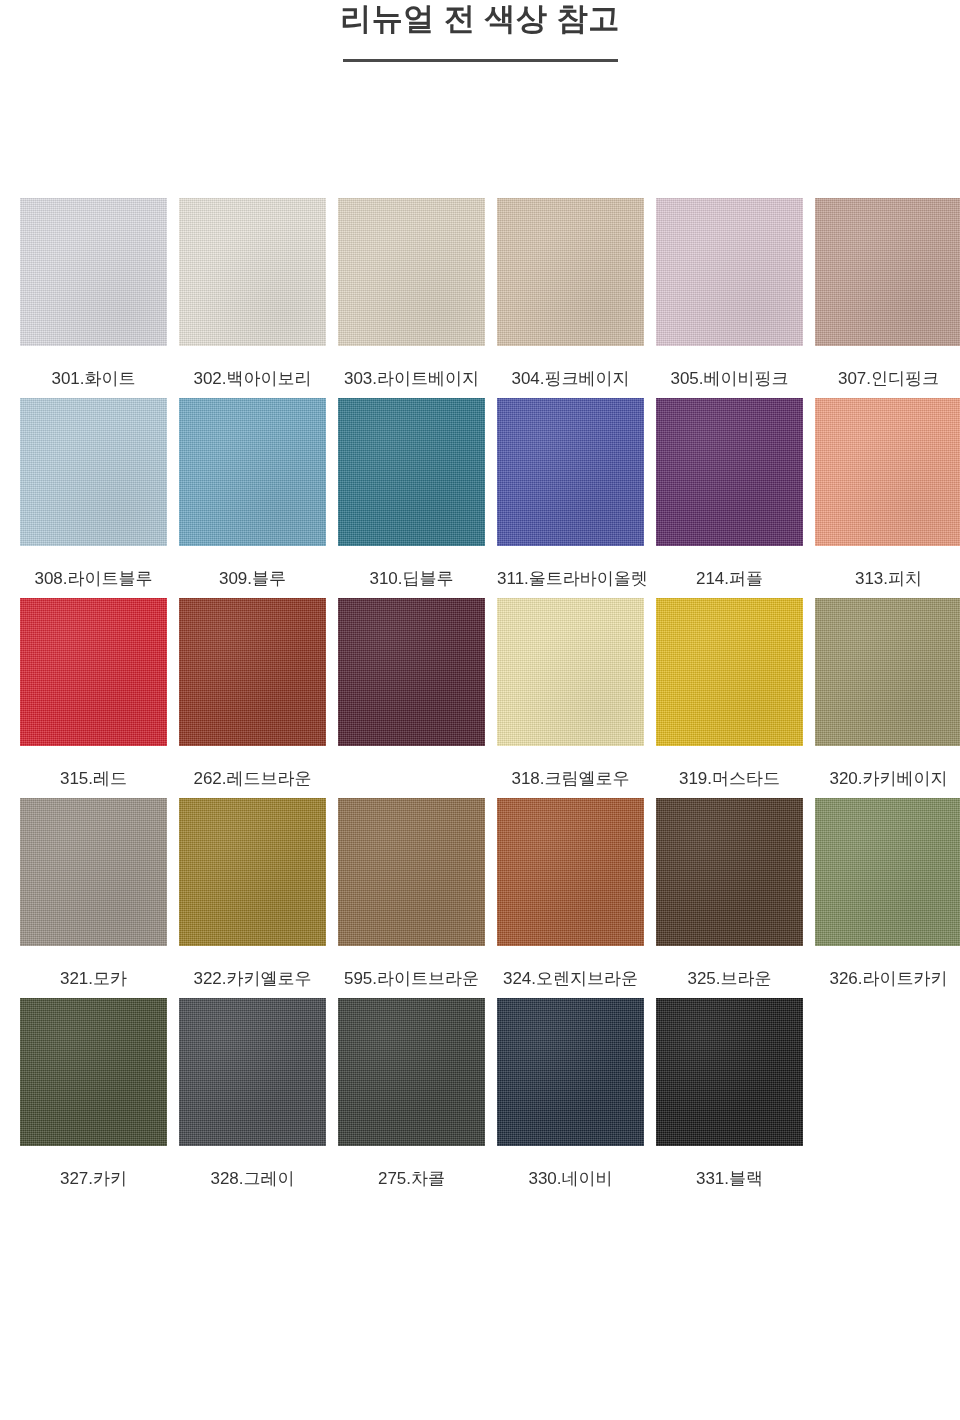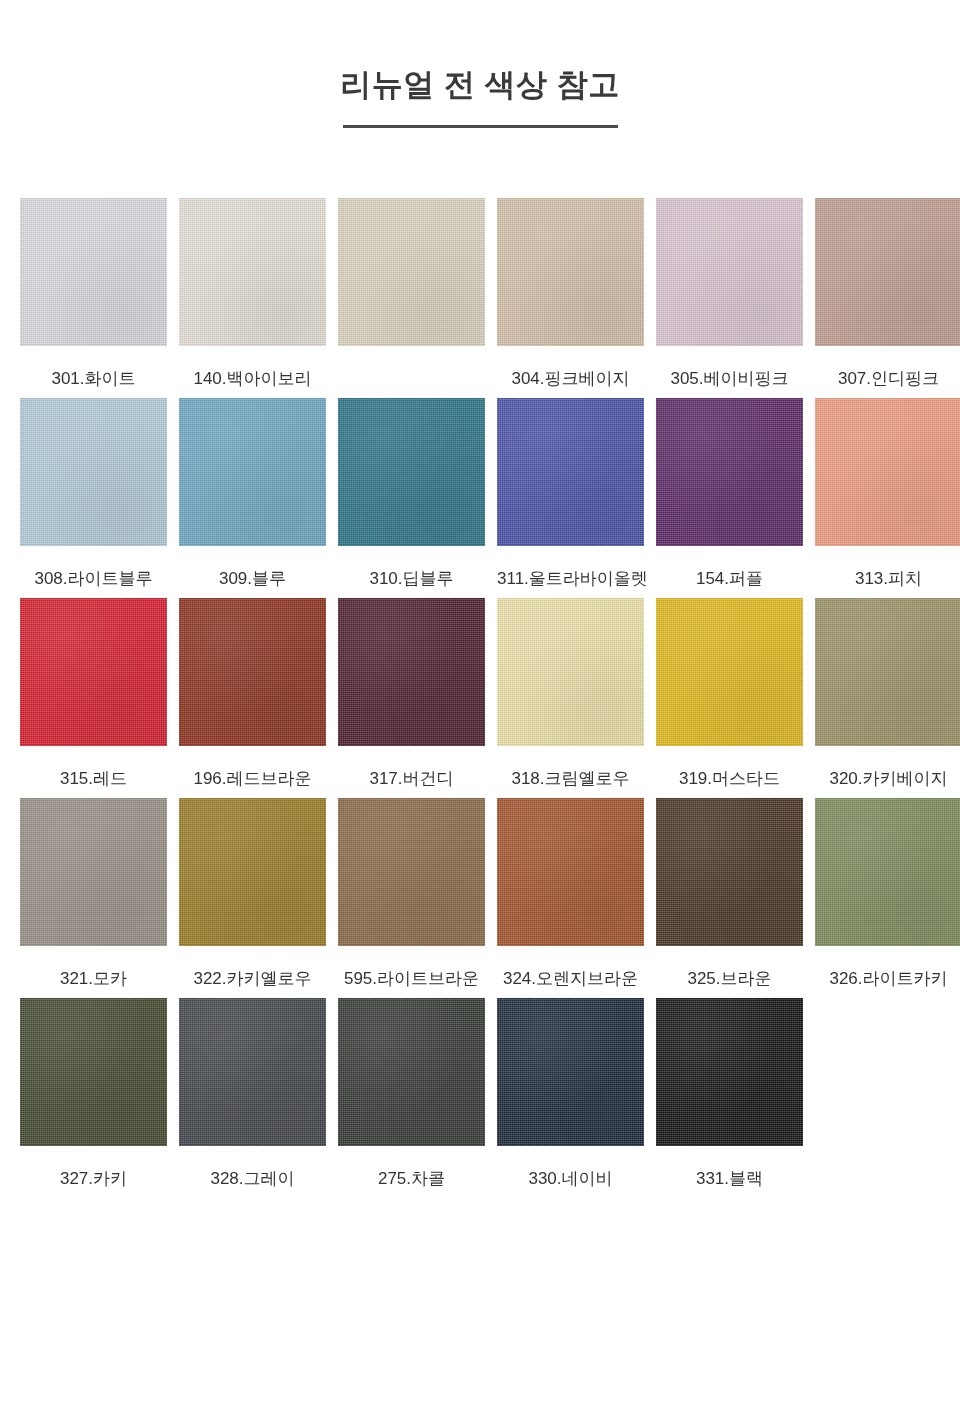--- a/index.html
+++ b/index.html
@@ -12,21 +12,20 @@
   body {
     width: 960px;
     height: 1420px;
     position: relative;
     font-family: "Liberation Sans", "DejaVu Sans", sans-serif;
     overflow: hidden;
   }
 
   
   .header {
-    padding-top: 66px;
     text-align: center;
   }
   .page-title {
     font-size: 31px;
     font-weight: bold;
     color: #3a3a3a;
     letter-spacing: 0.5px;
     line-height: 1.2;
     margin: 0;
   }
@@ -110,24 +109,25 @@
   <div class="title-rule"></div>
 </div>
 
 <div class="grid" id="swatch-grid">
     <div class="cell">
       <div class="swatch" style="background-color: rgb(220, 220, 226);"></div>
       <span class="swatch-label">301.화이트</span>
     </div>
     <div class="cell">
       <div class="swatch" style="background-color: rgb(230, 226, 216);"></div>
-      <span class="swatch-label">140.백아이보리</span>
+      <span class="swatch-label">302.백아이보리</span>
     </div>
     <div class="cell">
       <div class="swatch" style="background-color: rgb(222, 212, 194);"></div>
+      <span class="swatch-label">303.라이트베이지</span>
     </div>
     <div class="cell">
       <div class="swatch" style="background-color: rgb(213, 194, 171);"></div>
       <span class="swatch-label">304.핑크베이지</span>
     </div>
     <div class="cell">
       <div class="swatch" style="background-color: rgb(220, 199, 210);"></div>
       <span class="swatch-label">305.베이비핑크</span>
     </div>
     <div class="cell">
@@ -145,37 +145,36 @@
     <div class="cell">
       <div class="swatch" style="background-color: rgb(45, 116, 137);"></div>
       <span class="swatch-label">310.딥블루</span>
     </div>
     <div class="cell">
       <div class="swatch" style="background-color: rgb(74, 82, 168);"></div>
       <span class="swatch-label">311.울트라바이올렛</span>
     </div>
     <div class="cell">
       <div class="swatch" style="background-color: rgb(92, 42, 102);"></div>
-      <span class="swatch-label">154.퍼플</span>
+      <span class="swatch-label">214.퍼플</span>
     </div>
     <div class="cell">
       <div class="swatch" style="background-color: rgb(239, 157, 128);"></div>
       <span class="swatch-label">313.피치</span>
     </div>
     <div class="cell">
       <div class="swatch" style="background-color: rgb(215, 31, 46);"></div>
       <span class="swatch-label">315.레드</span>
     </div>
     <div class="cell">
       <div class="swatch" style="background-color: rgb(142, 51, 32);"></div>
-      <span class="swatch-label">196.레드브라운</span>
+      <span class="swatch-label">262.레드브라운</span>
     </div>
     <div class="cell">
       <div class="swatch" style="background-color: rgb(79, 32, 48);"></div>
-      <span class="swatch-label">317.버건디</span>
     </div>
     <div class="cell">
       <div class="swatch" style="background-color: rgb(238, 227, 171);"></div>
       <span class="swatch-label">318.크림옐로우</span>
     </div>
     <div class="cell">
       <div class="swatch" style="background-color: rgb(226, 187, 29);"></div>
       <span class="swatch-label">319.머스타드</span>
     </div>
     <div class="cell">

